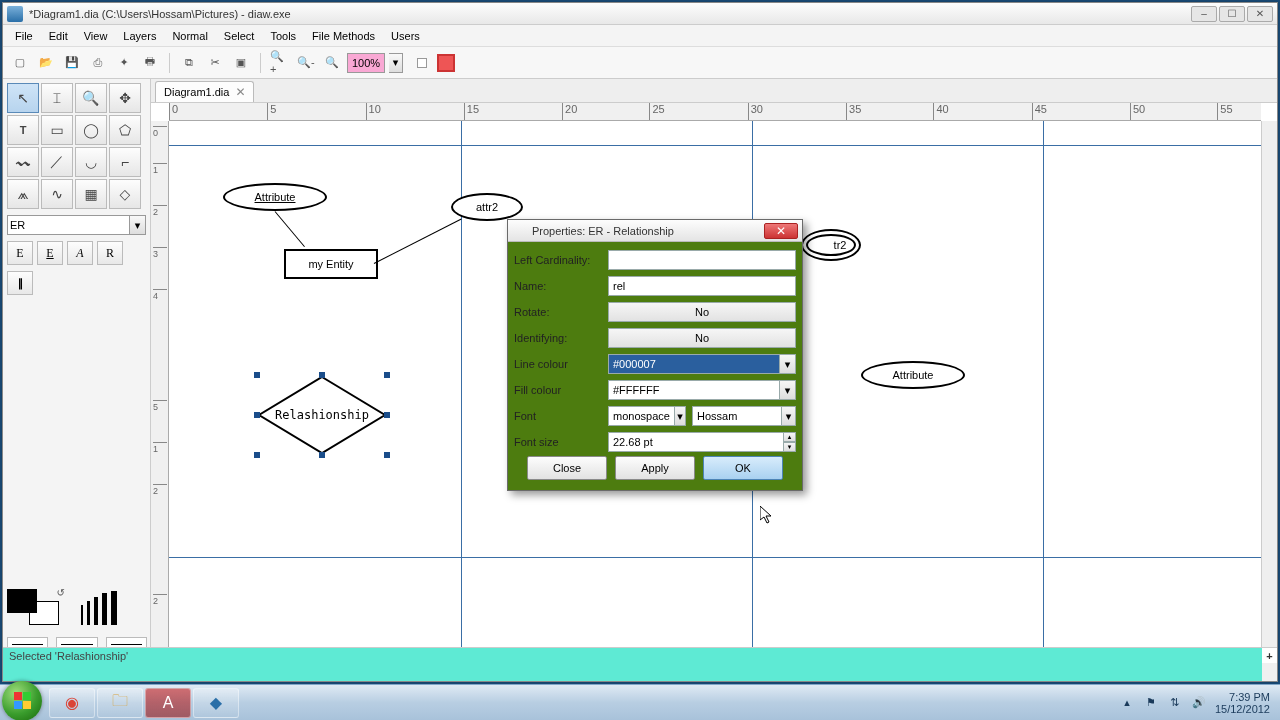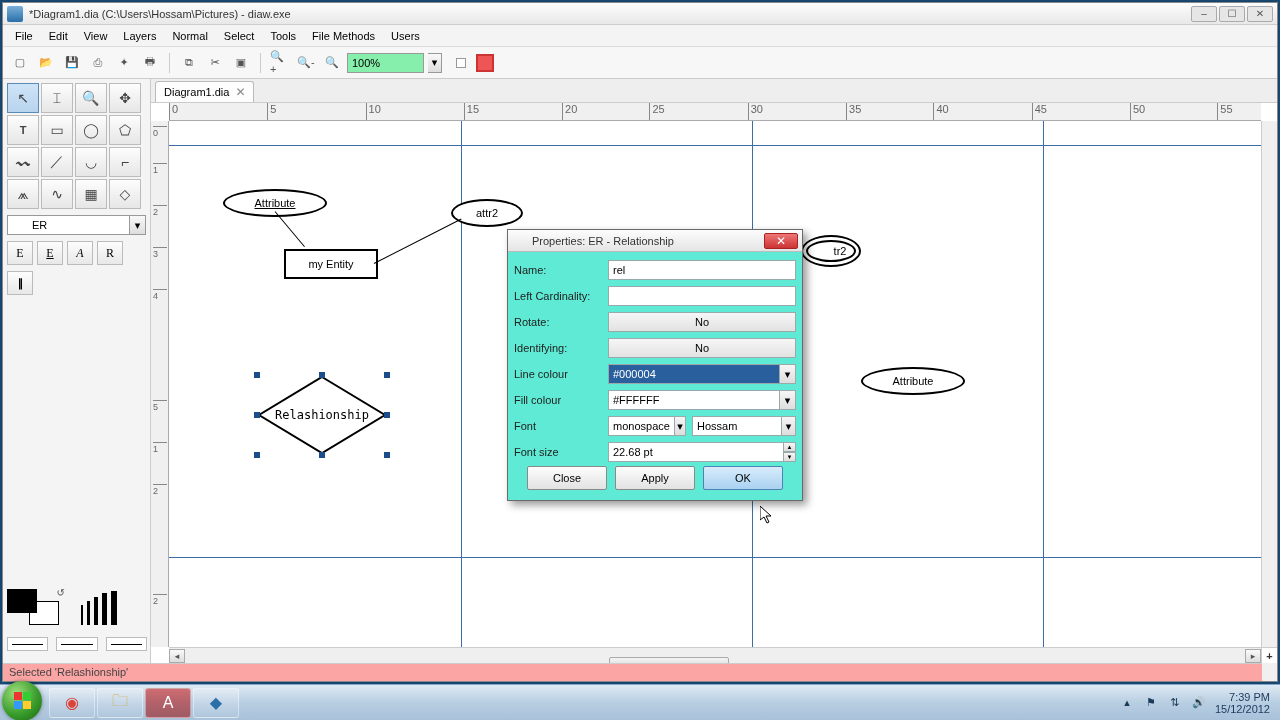--- a/index.html
+++ b/index.html
@@ -24,35 +24,35 @@
     display:flex; align-items:center; justify-content:center; font-size:10px; color:#555; cursor:pointer;}
   .win-btn.close-b { }
 
   .menubar { height:22px; background:#f4f4f4; display:flex; align-items:center; padding:0 4px; border-bottom:1px solid #ddd;}
   .menubar .menu-item { padding:3px 8px; cursor:pointer; }
 
   .toolbar { height:32px; background:#f7f7f7; display:flex; align-items:center; padding:0 6px; gap:4px; border-bottom:1px solid #ccc;}
   .tbtn { width:22px; height:22px; border:1px solid transparent; display:flex; align-items:center; justify-content:center;
     border-radius:2px; cursor:pointer; color:#555;}
   .tsep { width:1px; height:20px; background:#ccc; margin:0 4px;}
-  .zoom-select { width:77px; height:20px; border:1px solid #999; background:#86efac; padding:0 4px; display:flex; align-items:center;}
+  .zoom-select { width:38px; height:20px; border:1px solid #999; background:#f9a8d4; padding:0 4px; display:flex; align-items:center;}
   .zoom-dd { width:14px; height:20px; border:1px solid #999; border-left:none; background:linear-gradient(#f8f8f8,#ddd); display:flex; align-items:center; justify-content:center;}
   .color-swatch { width:18px; height:18px; border:2px solid #c33; background:#e55; margin-left:6px;}
   .small-box { width:10px; height:10px; background:#fff; border:1px solid #999; margin-left:10px;}
 
   
   .workspace { position:absolute; top:76px; left:0; right:0; bottom:18px; display:flex; }
 
   .toolbox { width:148px; background:#f4f4f4; border-right:1px solid #ccc; padding:4px; }
   .tool-grid { display:grid; grid-template-columns:repeat(4,32px); gap:2px; margin-bottom:6px;}
   .tool-cell { width:32px; height:30px; border:1px solid #bbb; background:linear-gradient(#fdfdfd,#e6e6e6);
     display:flex; align-items:center; justify-content:center; cursor:pointer; font-size:14px; color:#444;}
   .tool-cell.active { background:linear-gradient(#cfe4f7,#b7d4ee); border-color:#5a8ab8;}
   .sheet-select { display:flex; margin:6px 0;}
-  .sheet-select .val { flex:1; border:1px solid #999; background:#fff; padding:3px 24px;}
+  .sheet-select .val { flex:1; border:1px solid #999; background:#fff; padding:3px 2px;}
   .sheet-select .dd { width:16px; border:1px solid #999; border-left:none; background:linear-gradient(#f8f8f8,#ddd);
     display:flex; align-items:center; justify-content:center;}
 
   .er-tools { display:flex; gap:4px; margin-bottom:6px;}
   .er-tool { width:26px; height:24px; border:1px solid #bbb; background:linear-gradient(#fdfdfd,#e8e8e8);
     display:flex; align-items:center; justify-content:center; cursor:pointer; font-family:serif; font-size:12px;}
 
   .pause-btn { width:26px; height:24px; border:1px solid #bbb; background:linear-gradient(#fdfdfd,#e8e8e8);
     display:flex; align-items:center; justify-content:center; cursor:pointer; letter-spacing:-1px; font-weight:bold;}
 
@@ -82,46 +82,46 @@
   .ruler-h .tick{position:absolute; top:0; height:100%; border-left:1px solid #888; padding-left:2px;}
   .ruler-v { position:absolute; top:18px; left:0; width:18px; bottom:16px; background:#f0f0f0; border-right:1px solid #aaa;}
   .ruler-v .vtick{position:absolute; left:2px; width:14px; border-top:1px solid #888; font-size:9px; color:#666; padding-top:1px;}
 
   .canvas { position:absolute; top:18px; left:18px; right:16px; bottom:16px; background:#fff;}
   .page-line-v { position:absolute; top:0; bottom:0; border-left:1px solid #3a6ea5;}
   .page-line-h { position:absolute; left:0; right:0; border-top:1px solid #3a6ea5;}
 
   
   .ellipse { position:absolute; border:2px solid #000; border-radius:50%; background:#fff;
-    display:flex; align-items:center; justify-content:center; font-family:monospace; font-size:12px;margin-top:6px;}
+    display:flex; align-items:center; justify-content:center; font-family:monospace; font-size:12px;}
   .ellipse.double::after{content:""; position:absolute; inset:3px; border:2px solid #000; border-radius:50%;}
   .entity-box { position:absolute; border:2px solid #000; background:#fff; display:flex; align-items:center; justify-content:center;
     font-family:monospace; font-size:12px;}
   .diamond { position:absolute; width:130px; height:80px; }
   .diamond svg{position:absolute; inset:0;}
   .diamond .lbl{position:absolute; inset:0; display:flex; align-items:center; justify-content:center;
     font-family:monospace; font-size:12px;}
   .handle{position:absolute; width:6px; height:6px; background:#1a4d8a;}
   .conn{position:absolute; background:#000; height:1px; transform-origin:left center;}
 
   .scroll-h { position:absolute; left:18px; right:16px; bottom:0; height:16px; background:#efefef; border-top:1px solid #ccc;
     display:flex; align-items:center;}
   .scroll-h .sbtn{width:16px;height:14px;border:1px solid #aaa;background:linear-gradient(#fafafa,#ddd);
     display:flex;align-items:center;justify-content:center;font-size:9px;color:#555;cursor:pointer;}
   .scroll-h .strack{flex:1;position:relative;}
   .scroll-h .sthumb{position:absolute; left:40%; width:120px; height:12px; top:1px; background:linear-gradient(#f4f4f4,#d8d8d8); border:1px solid #aaa; border-radius:2px;}
   .scroll-v { position:absolute; top:18px; right:0; width:16px; bottom:16px; background:#efefef; border-left:1px solid #ccc;}
   .corner-plus { position:absolute; right:0; bottom:0; width:16px; height:16px; display:flex;align-items:center;justify-content:center;
     font-weight:bold; color:#333; cursor:pointer; border-top:1px solid #ccc; border-left:1px solid #ccc;}
 
-  .statusbar { position:absolute; bottom:0; left:0; right:15px; height:18px; background:#fca5a5; border-top:1px solid #ccc;
+  .statusbar { position:absolute; bottom:0; left:0; right:15px; height:34px; background:#5eead4; border-top:1px solid #ccc;
     padding:2px 6px; color:#444;}
 
   
-  .dialog { position:absolute; left:507px; top:229px; width:296px; background:#5eead4;
+  .dialog { position:absolute; left:507px; top:219px; width:296px; background:#4d7c0f;
     border:1px solid #6a6a6a; box-shadow:4px 4px 8px rgba(0,0,0,.4); }
   .dlg-title { height:22px; background:linear-gradient(#fdfdfd,#e4e4e4); display:flex; align-items:center;
     padding:0 4px; border-bottom:1px solid #bbb;}
   .dlg-title .app-icon{width:14px;height:14px;margin-right:6px;}
   .dlg-title .t{flex:1; color:#333;}
   .dlg-close { width:34px; height:16px; background:linear-gradient(#e77,#c33); border:1px solid #a22;
     border-radius:2px; color:#fff; display:flex;align-items:center;justify-content:center; cursor:pointer; font-size:12px;}
   .dlg-body { padding:4px 6px 10px 6px;}
   .prop-row { display:flex; align-items:center; margin:2px 0; height:24px;}
   .prop-row label{ width:94px; color:#222;}
@@ -374,39 +374,39 @@
   </div>
 
   <div class="dialog">
     <div class="dlg-title">
       <span class="app-icon"></span>
       <span class="t">Properties: ER - Relationship</span>
       <div class="dlg-close">✕</div>
     </div>
     <div class="dlg-body">
       <div class="prop-row">
+        <label>Left Cardinality:</label>
+        <input class="prop-input" value="" style="">
+      </div>
+      <div class="prop-row">
         <label>Name:</label>
         <input class="prop-input" value="rel" style="">
       </div>
       <div class="prop-row">
-        <label>Left Cardinality:</label>
-        <input class="prop-input" value="" style="">
-      </div>
-      <div class="prop-row">
         <label>Rotate:</label>
         <div class="prop-toggle">No</div>
       </div>
       <div class="prop-row">
         <label>Identifying:</label>
         <div class="prop-toggle">No</div>
       </div>
       <div class="prop-row">
         <label>Line colour</label>
         <div class="prop-colour">
-          <div class="cval sel">#000004</div>
+          <div class="cval sel">#000007</div>
           <div class="cdd">▾</div>
         </div>
       </div>
       <div class="prop-row">
         <label>Fill colour</label>
         <div class="prop-colour">
           <div class="cval">#FFFFFF</div>
           <div class="cdd">▾</div>
         </div>
       </div>

